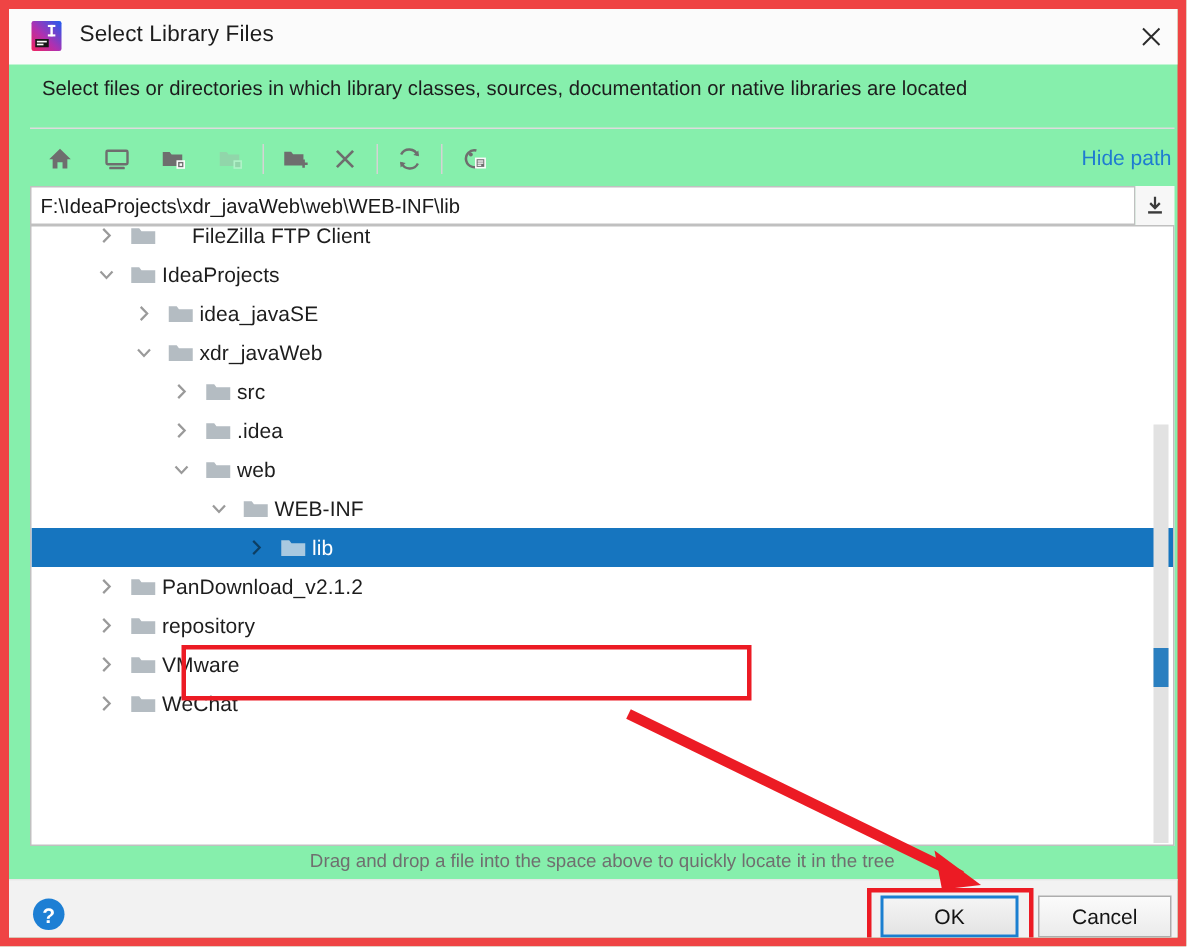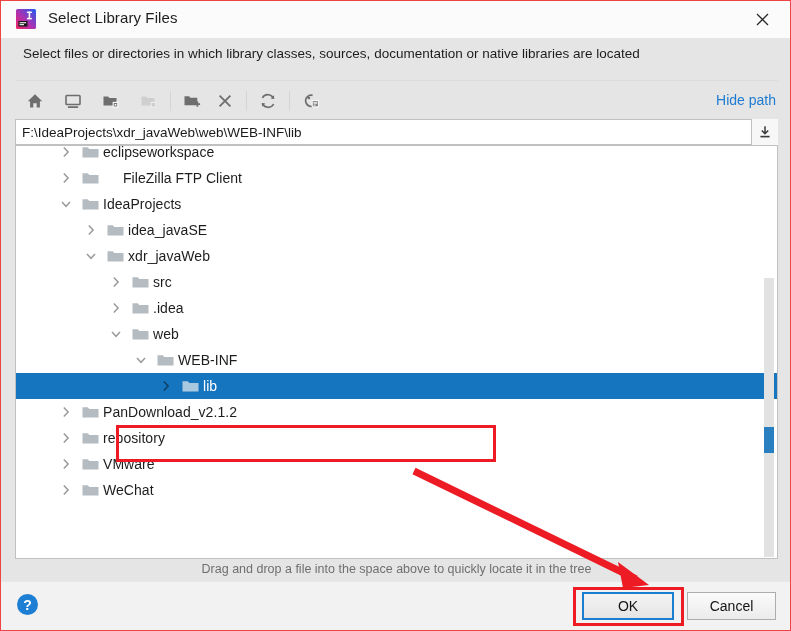--- a/index.html
+++ b/index.html
@@ -9,22 +9,22 @@
   }
   body {
     font-family: "Liberation Sans", sans-serif;
     -webkit-font-smoothing: antialiased;
   }
   #dialog {
     position: relative;
     width: 791px;
     height: 631px;
     box-sizing: border-box;
-    background: #e5e5e5;
-    border: 1px solid #ef4444;
+    background: #86efac;
+    border: 6px solid #ef4444;
     overflow: hidden;
     padding-left: 12px;
   }
 
   
   .titlebar {
     position: absolute;
     left: 0; top: 0;
     width: 791px; height: 37px;
     background: #fbfbfb;
@@ -400,31 +400,20 @@
     <div class="tree-inner" id="tree-inner">
         <div class="tree-row">
           <span class="chevron" style="left: 42px;">
             <svg width="14" height="14" viewBox="0 0 14 14">
               <path d="M4.8 2.6 L9.1 7 L4.8 11.4" stroke="#9a9a9a" stroke-width="1.5" fill="none"></path>
             </svg>
           </span>
           <span class="folder" style="left: 66px;"><svg width="17" height="14" viewBox="0 0 17 14">
               <path d="M0.5 2.2 h5.3 l1.5 1.9 h9.2 v8.5 h-16 Z" fill="#b4bcc2"></path>
             </svg></span>
-          <span class="label" style="left: 87px;">eclipseworkspace</span>
-        </div>
-        <div class="tree-row">
-          <span class="chevron" style="left: 42px;">
-            <svg width="14" height="14" viewBox="0 0 14 14">
-              <path d="M4.8 2.6 L9.1 7 L4.8 11.4" stroke="#9a9a9a" stroke-width="1.5" fill="none"></path>
-            </svg>
-          </span>
-          <span class="folder" style="left: 66px;"><svg width="17" height="14" viewBox="0 0 17 14">
-              <path d="M0.5 2.2 h5.3 l1.5 1.9 h9.2 v8.5 h-16 Z" fill="#b4bcc2"></path>
-            </svg></span>
           <span class="label" style="left: 87px; margin-left: 20px;">FileZilla FTP Client</span>
         </div>
         <div class="tree-row">
           <span class="chevron" style="left: 42px;">
             <svg width="14" height="14" viewBox="0 0 14 14">
               <path d="M3 5 L7 9.3 L11 5" stroke="#9a9a9a" stroke-width="1.5" fill="none"></path>
             </svg>
           </span>
           <span class="folder" style="left: 66px;"><svg width="17" height="14" viewBox="0 0 17 14">
               <path d="M0.5 2.2 h5.3 l1.5 1.9 h9.2 v8.5 h-16 Z" fill="#b4bcc2"></path>

